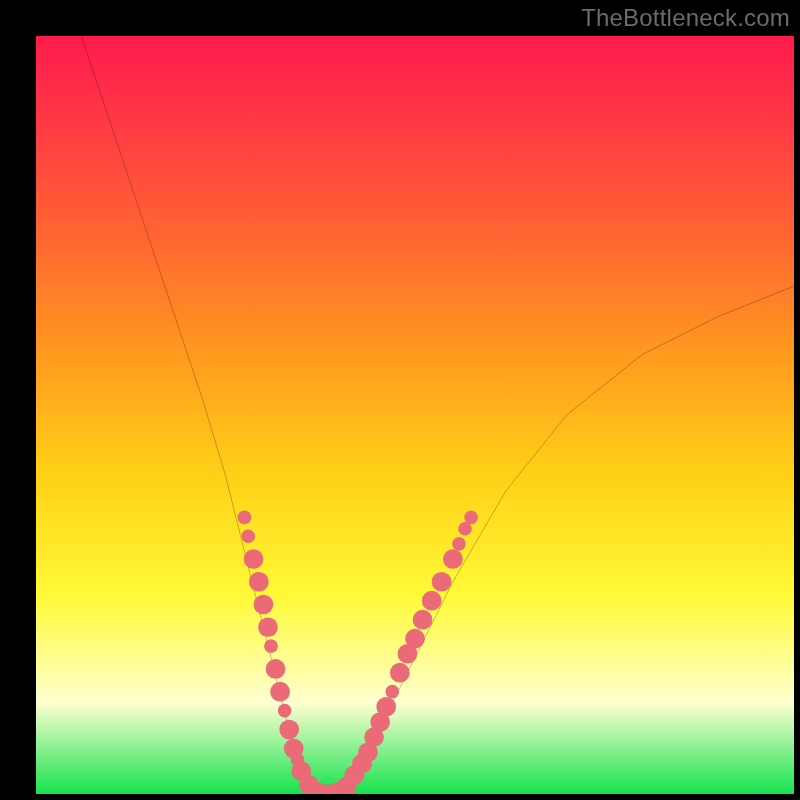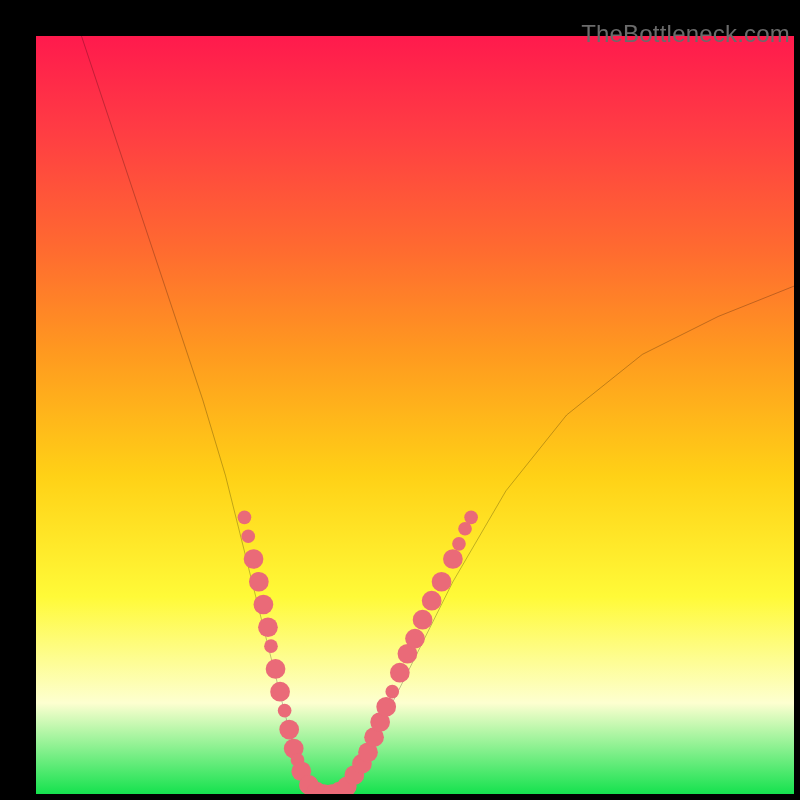--- a/index.html
+++ b/index.html
@@ -41,21 +41,20 @@
   .watermark {
     position: absolute;
     top: 4px;
     right: 10px;
     z-index: 10;
     color: #6b6b6b;
     font-size: 24px;
     font-weight: 400;
     letter-spacing: 0.2px;
     user-select: none;
-    margin-top: 16px;
   }
   svg {
     position: absolute;
     inset: 0;
     width: 100%;
     height: 100%;
   }
 </style>
 </head>
 <body>

